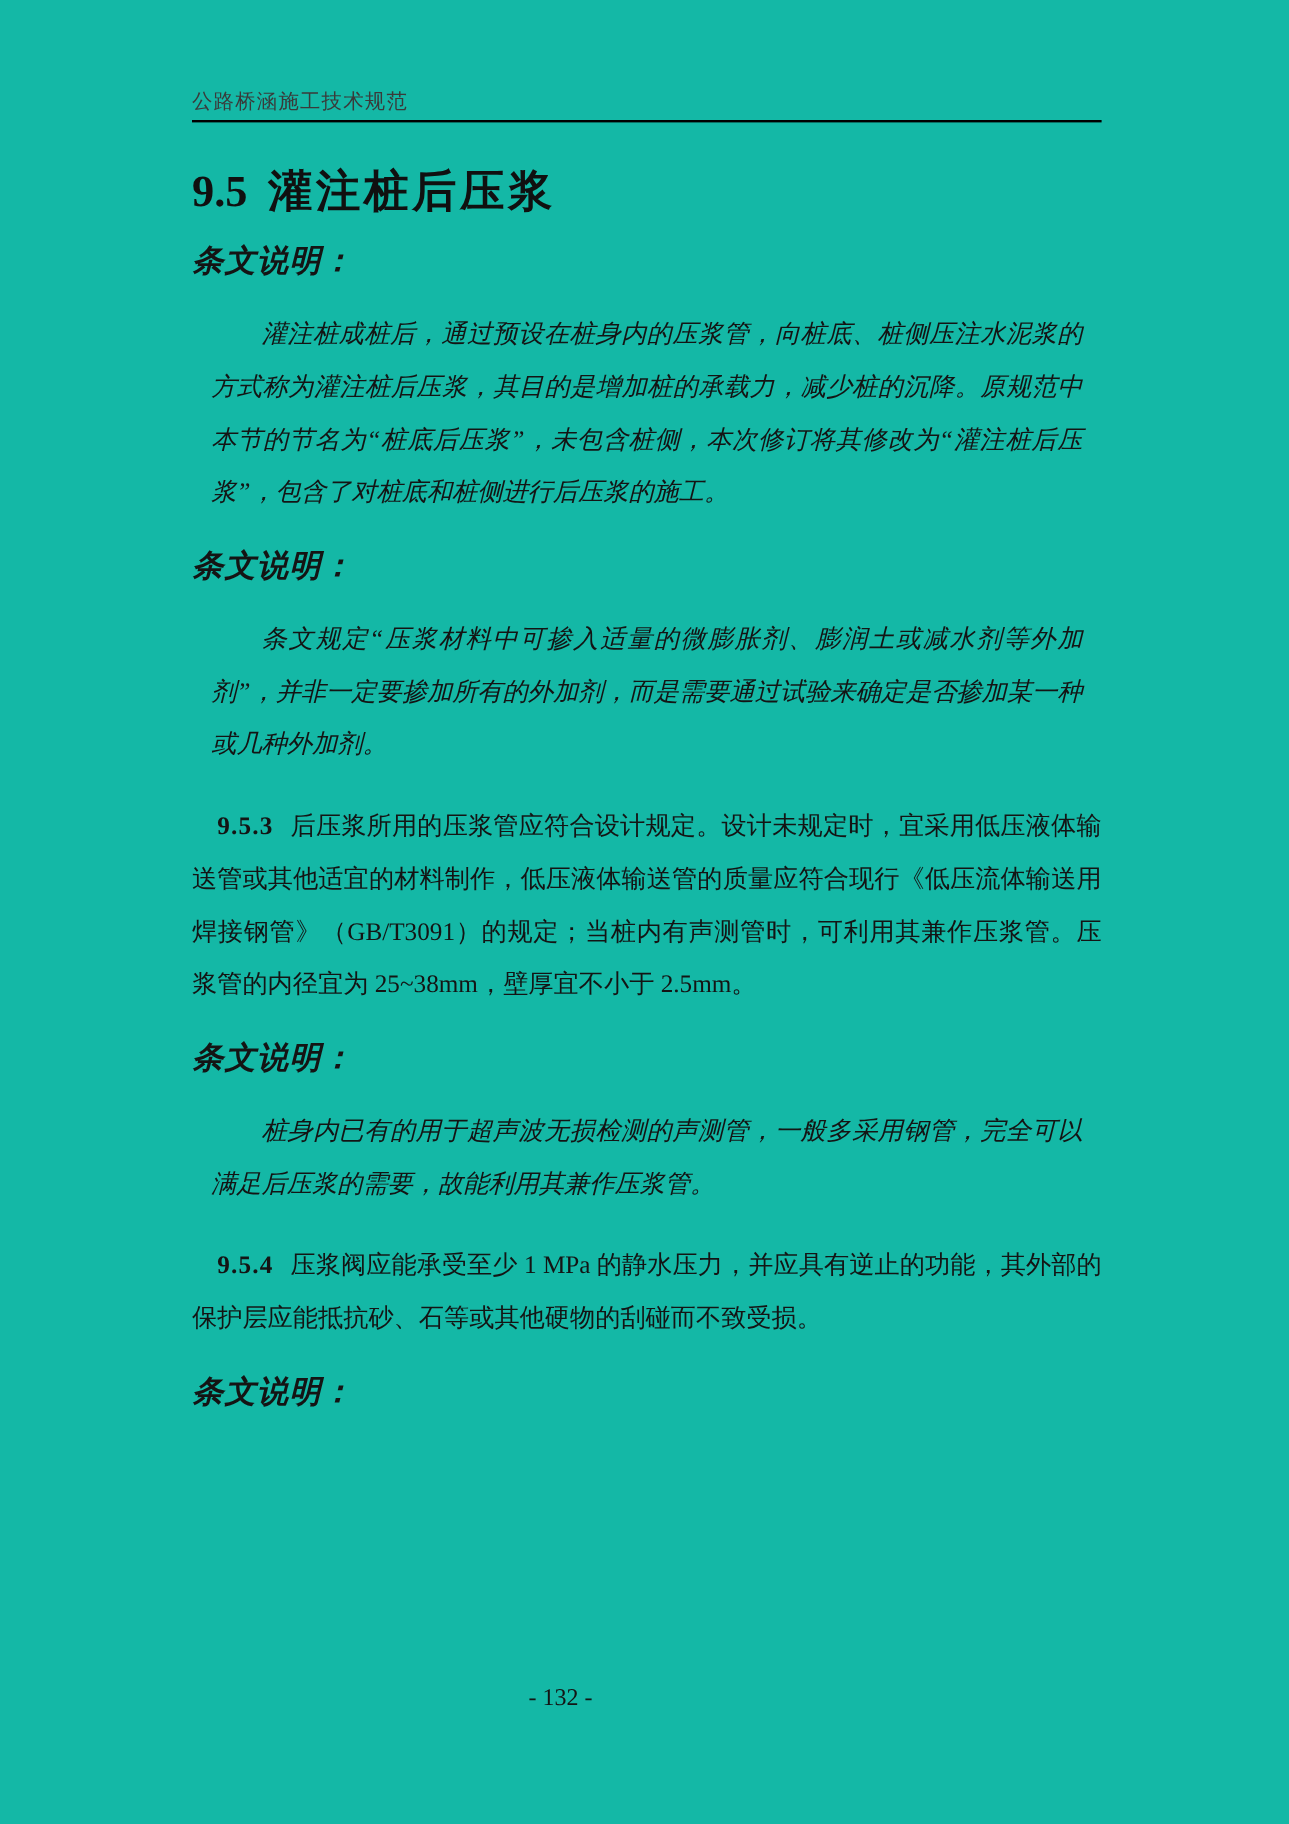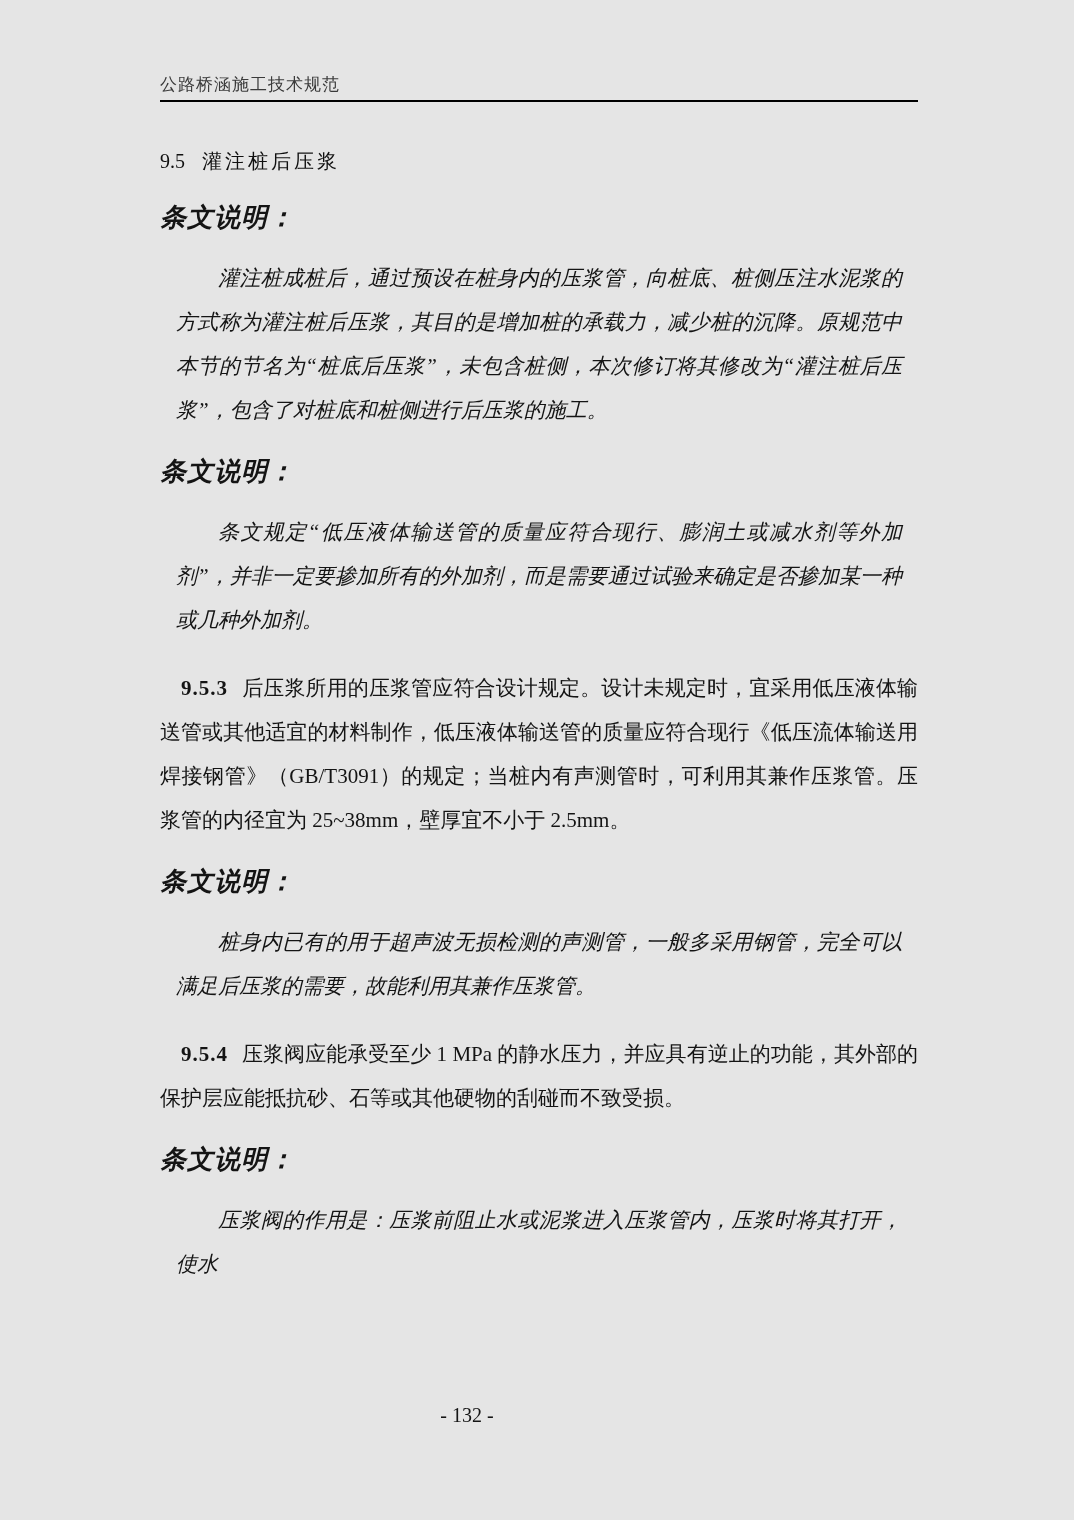--- a/index.html
+++ b/index.html
@@ -4,40 +4,40 @@
 <style>
   html, body {
     margin: 0;
     padding: 0;
     background: #ffffff;
   }
   .page {
     position: relative;
     width: 1074px;
     height: 1520px;
-    background: #e5e5e5;
+    background: #14b8a6;
     box-sizing: border-box;
     padding: 74px 156px 0 160px;
     overflow: hidden;
     font-family: "Liberation Serif", "DejaVu Serif", serif;
     color: #141414;
   }
   .running-header {
     font-size: 17px;
     line-height: 21px;
     color: #3a3a3a;
     padding-bottom: 5px;
     border-bottom: 2px solid #000000;
     letter-spacing: 1px;
   }
   .section-title {
     margin: 42px 0 0 0;
-    font-size: 20px;
+    font-size: 37px;
     line-height: 34px;
-    font-weight: normal;
+    font-weight: bold;
     color: #101010;
   }
   .section-title .sec-num {
     margin-right: 17px;
   }
   .section-title .sec-text {
     letter-spacing: 3px;
   }
   p.clause {
     margin: 24px 0 0 0;
@@ -90,29 +90,28 @@
   </div>
 
   <h1 class="section-title">
     <span class="sec-num">9.5</span><span class="sec-text">灌注桩后压浆</span>
   </h1>
 
   <p class="note-label">条文说明：</p>
   <p class="note">灌注桩成桩后，通过预设在桩身内的压浆管，向桩底、桩侧压注水泥浆的方式称为灌注桩后压浆，其目的是增加桩的承载力，减少桩的沉降。原规范中本节的节名为“桩底后压浆”，未包含桩侧，本次修订将其修改为“灌注桩后压浆”，包含了对桩底和桩侧进行后压浆的施工。</p>
 
   <p class="note-label">条文说明：</p>
-  <p class="note">条文规定“低压液体输送管的质量应符合现行、膨润土或减水剂等外加剂”，并非一定要掺加所有的外加剂，而是需要通过试验来确定是否掺加某一种或几种外加剂。</p>
+  <p class="note">条文规定“压浆材料中可掺入适量的微膨胀剂、膨润土或减水剂等外加剂”，并非一定要掺加所有的外加剂，而是需要通过试验来确定是否掺加某一种或几种外加剂。</p>
 
   <p class="clause">
     <span class="cnum">9.5.3</span><span>后压浆所用的压浆管应符合设计规定。设计未规定时，宜采用低压液体输送管或其他适宜的材料制作，低压液体输送管的质量应符合现行《低压流体输送用焊接钢管》（GB/T3091）的规定；当桩内有声测管时，可利用其兼作压浆管。压浆管的内径宜为 25~38mm，壁厚宜不小于 2.5mm。</span>
   </p>
   <p class="note-label">条文说明：</p>
   <p class="note">桩身内已有的用于超声波无损检测的声测管，一般多采用钢管，完全可以满足后压浆的需要，故能利用其兼作压浆管。</p>
 
   <p class="clause">
     <span class="cnum">9.5.4</span><span>压浆阀应能承受至少 1 MPa 的静水压力，并应具有逆止的功能，其外部的保护层应能抵抗砂、石等或其他硬物的刮碰而不致受损。</span>
   </p>
   <p class="note-label">条文说明：</p>
-  <p class="note">压浆阀的作用是：压浆前阻止水或泥浆进入压浆管内，压浆时将其打开，使水</p>
 
   <div class="page-footer">- 132 -</div>
 
 </div>
 
 </body></html>

